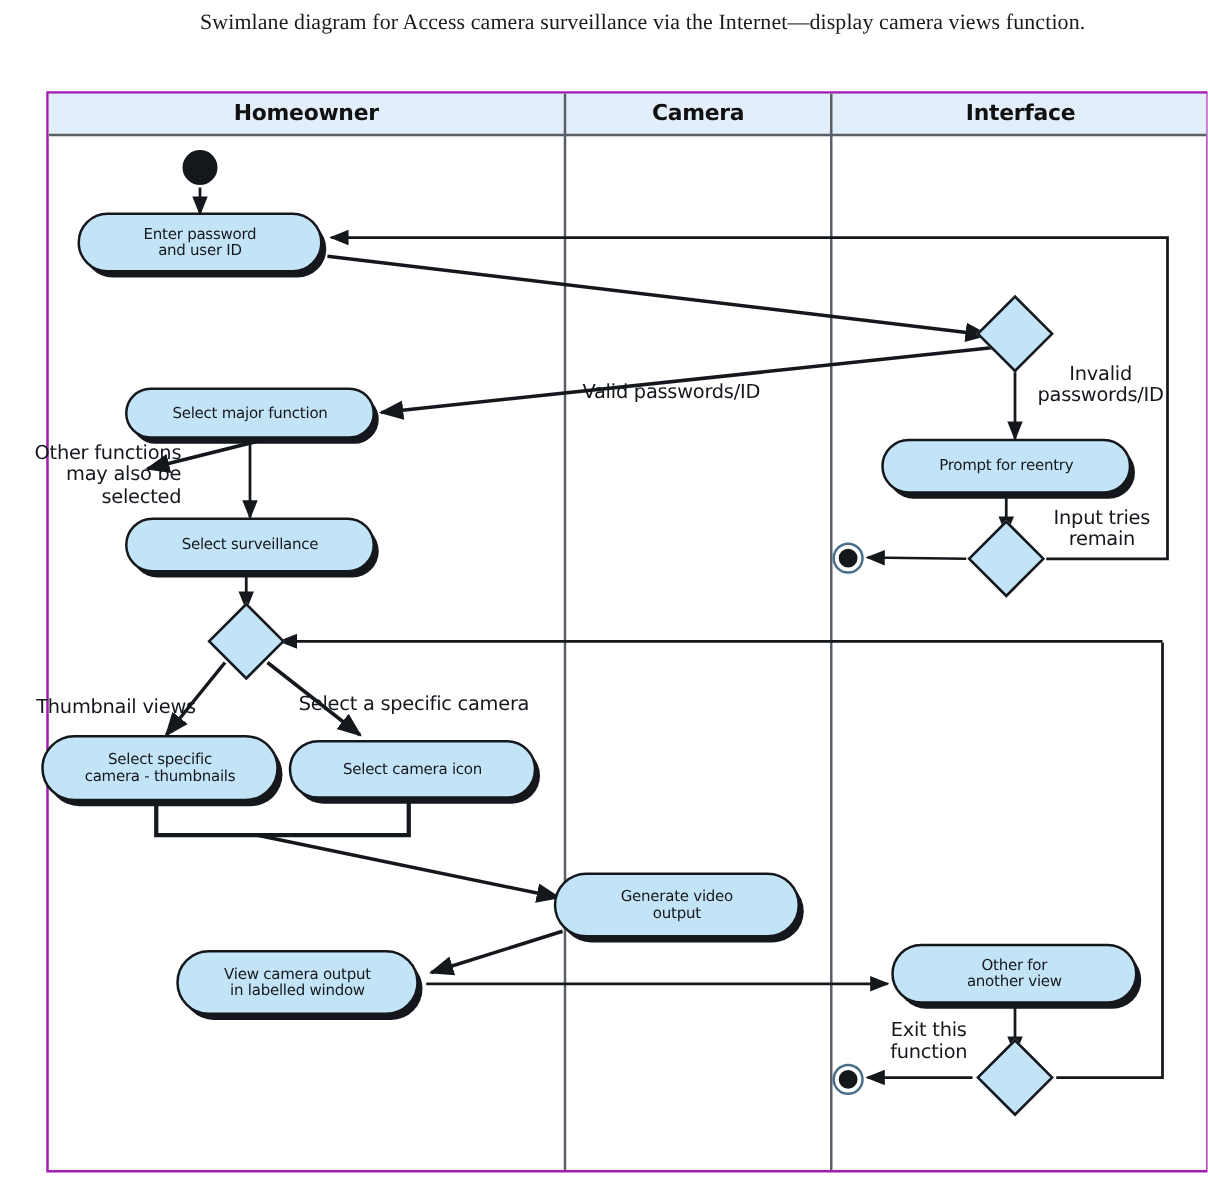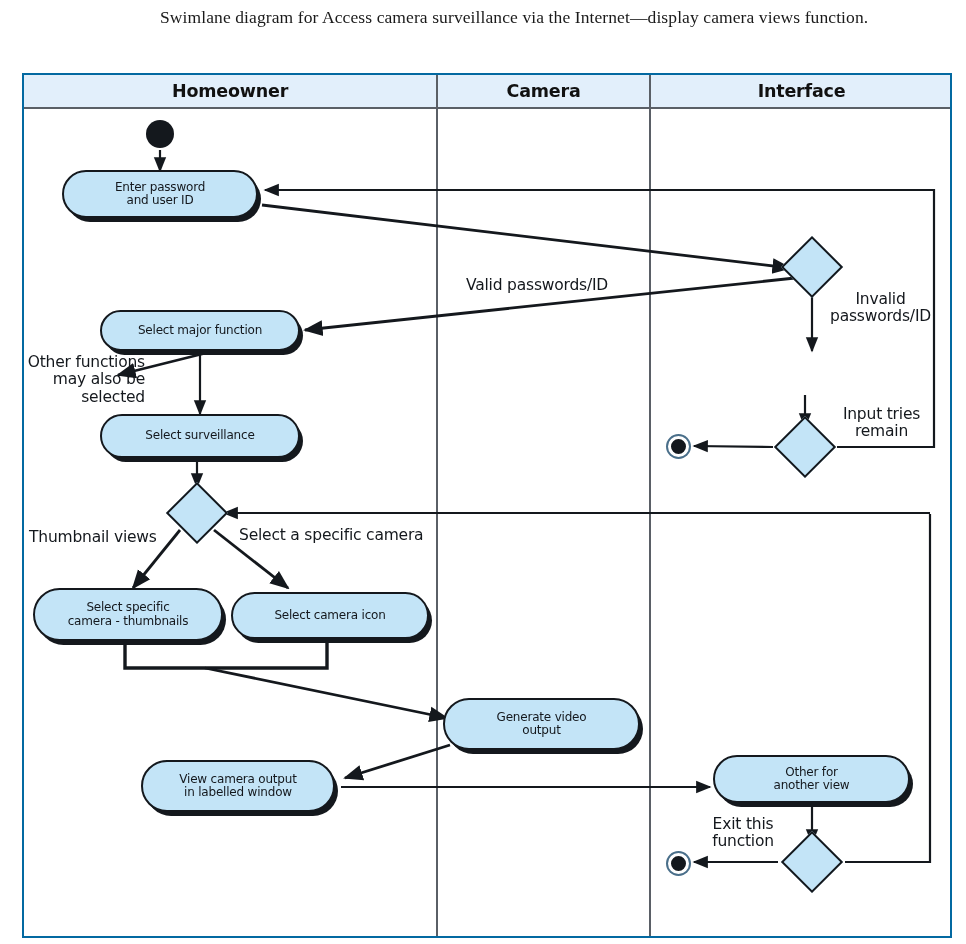--- a/index.html
+++ b/index.html
@@ -28,25 +28,25 @@
     top: 6px;
     width: 790px;
     font-family: "Liberation Serif", serif;
     font-size: 17.5px;
     line-height: 1.32;
     color: #1a1a1a;
     letter-spacing: 0.1px;
   }
   .frame {
     position: absolute;
-    left: 22px;
+    left: 37px;
     top: 73px;
     width: 930px;
     height: 865px;
-    border: 2px solid #0369a1;
+    border: 2px solid #a21caf;
     box-sizing: border-box;
     background: #ffffff;
   }
   .header-band {
     position: absolute;
     left: 0; top: 0;
     width: 100%;
     height: 34px;
     background: #e2effb;
     border-bottom: 2px solid #5a5f66;
@@ -120,21 +120,21 @@
   }
   .edge-label {
     position: absolute;
     font-family: "DejaVu Sans", sans-serif;
     font-size: 15.5px;
     line-height: 1.12;
     color: #14181d;
     white-space: pre-line;
     letter-spacing: -0.2px;
   }
-  .tl { text-align: left; }
+  .tl { text-align: left; margin-top: 28px; }
   .tc { text-align: center; }
   .tr { text-align: right; }
 </style>
 </head>
 <body>
 
 <div id="root">
 
   <div class="caption">Swimlane diagram for Access camera surveillance via the Internet—display camera views function.</div>
 
@@ -223,20 +223,21 @@
   <div class="node" style="left:231px; top:592px; width:198px; height:47px;">Select camera icon</div>
 
   <div class="node" style="left:141px; top:760px; width:194px; height:52px;">View camera output
 in labelled window</div>
 
   <div class="node" style="left:443px; top:698px; width:197px; height:52px;">Generate video
 output</div>
 
   <div class="diamond" style="left:790px; top:245px; width:44px; height:44px;"></div>
 
+  <div class="node" style="left:705px; top:351px; width:200px; height:44px;">Prompt for reentry</div>
 
   <div class="diamond" style="left:783px; top:425px; width:44px; height:44px;"></div>
 
   <div class="end-dot" style="left:668px; top:436px; width:15px; height:15px;"></div>
 
   <div class="node" style="left:713px; top:755px; width:197px; height:48px;">Other for
 another view</div>
 
   <div class="diamond" style="left:790px; top:840px; width:44px; height:44px;"></div>
 

